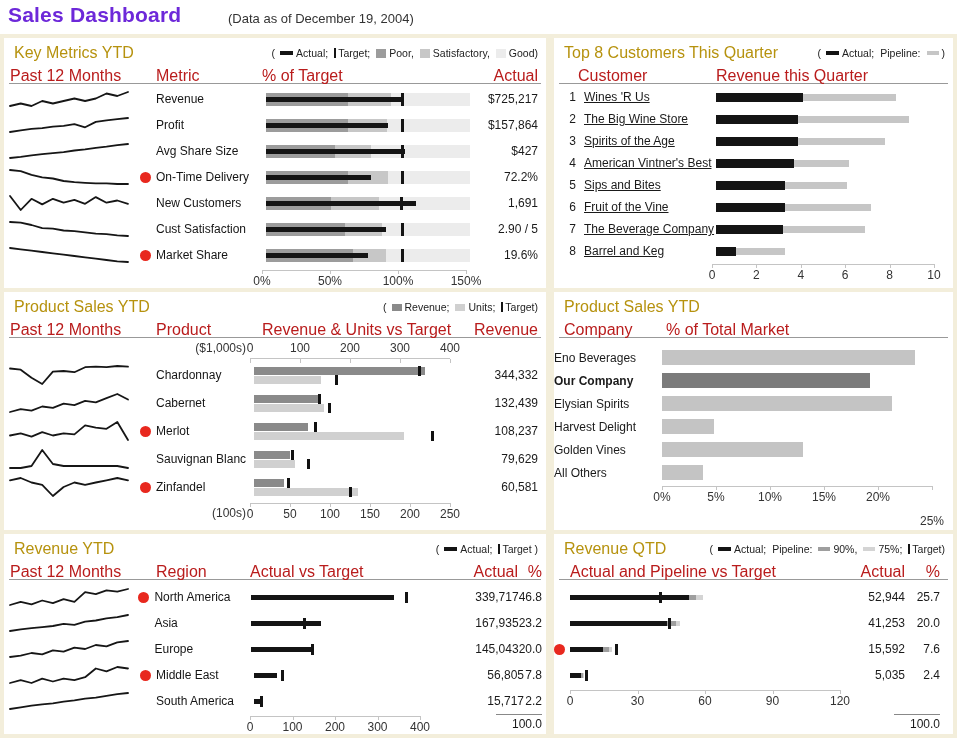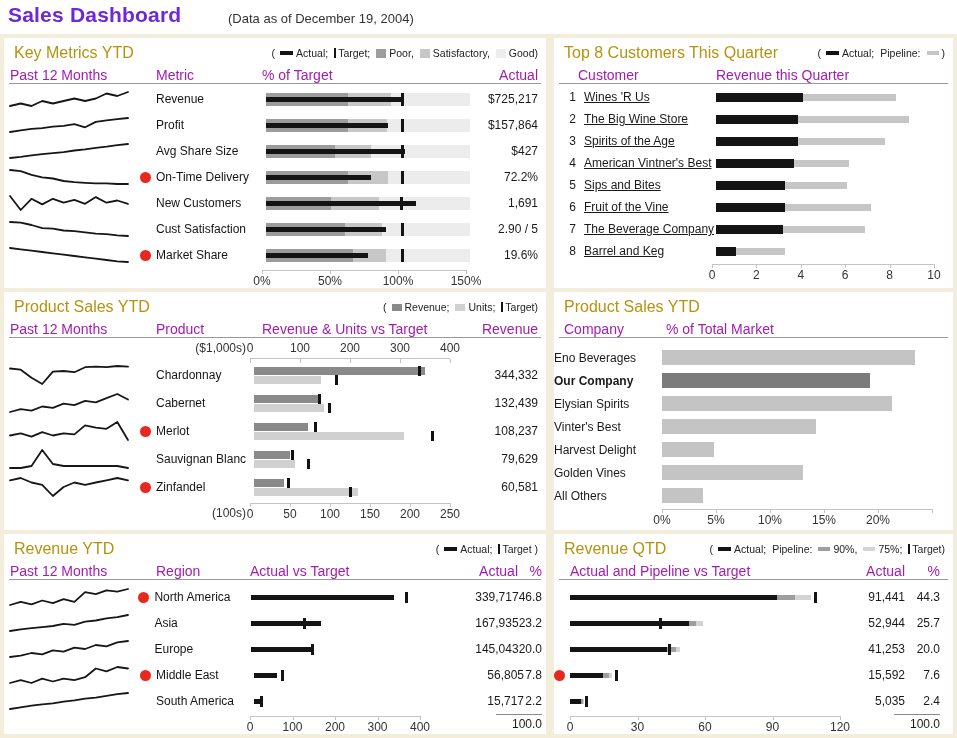--- a/index.html
+++ b/index.html
@@ -17,21 +17,21 @@
   .sw[data-kind=actual]{width:13px;height:4px;background:#141414;}
   .sw[data-kind=target]{width:2px;height:10px;background:#141414;margin-right:2px;}
   .sw[data-kind=poor]{width:10px;height:9px;background:#9C9C9C;}
   .sw[data-kind=sat]{width:10px;height:9px;background:#C7C7C7;}
   .sw[data-kind=good]{width:10px;height:9px;background:#ECECEC;}
   .sw[data-kind=pipe]{width:12px;height:4px;background:#C6C6C6;}
   .sw[data-kind=rev]{width:10px;height:7px;background:#8A8A8A;}
   .sw[data-kind=units]{width:10px;height:7px;background:#D0D0D0;}
   .sw[data-kind=p90]{width:12px;height:4px;background:#9E9E9E;}
   .sw[data-kind=p75]{width:12px;height:4px;background:#D4D4D4;}
-  .cols{position:relative;height:18px;margin-top:1px;font-size:14px;color:#a21caf;}
+  .cols{position:relative;height:18px;margin-top:1px;font-size:16px;color:#b91c1c;}
   .cols span{position:absolute;top:2px;white-space:nowrap;}
   .rule{height:1px;background:#999;margin:0 5px;}
   .rows{margin-top:2px;}
   .row{display:flex;align-items:center;}
   .sslot{width:126px;padding-left:4px;display:flex;align-items:center;}
   .dslot{width:22px;display:flex;justify-content:center;align-items:center;}
   .dot{width:11px;height:11px;border-radius:50%;background:#E8281E;}
   .rlabel{width:98px;font-size:12px;color:#151515;white-space:nowrap;}
   .rval{flex:1;text-align:right;font-size:12px;padding-right:8px;white-space:nowrap;}
   
@@ -596,26 +596,20 @@
           </div>
         </div>
 
         <div class="ms-row">
           <span class="mlabel" data-kind="normal">Elysian Spirits</span>
           <div class="mtrack">
             <div class="mbar" data-kind="normal" style="width: 85.2%;"></div>
           </div>
         </div>
 
-        <div class="ms-row">
-          <span class="mlabel" data-kind="normal">Vinter's Best</span>
-          <div class="mtrack">
-            <div class="mbar" data-kind="normal" style="width: 57.2%;"></div>
-          </div>
-        </div>
 
         <div class="ms-row">
           <span class="mlabel" data-kind="normal">Harvest Delight</span>
           <div class="mtrack">
             <div class="mbar" data-kind="normal" style="width: 19.2%;"></div>
           </div>
         </div>
 
         <div class="ms-row">
           <span class="mlabel" data-kind="normal">Golden Vines</span>
@@ -808,33 +802,20 @@
         </span>
     </div>
     <div class="cols">
       <span style="left:16px;">Actual and Pipeline vs Target</span>
       <span style="right:48px;">Actual</span>
       <span style="right:13px;">%</span>
     </div>
     <div class="rule"></div>
     <div class="rows" style="margin-top:4px;">
 
-        <div class="row qd-row">
-          <span class="q-dslot">
-            <span class="dot" style="visibility: hidden;"></span>
-          </span>
-          <div class="qtrack">
-            <div class="qbar" style="width: 76.6667%;"></div>
-            <div class="q90" style="left: 76.6667%; width: 6.66667%;"></div>
-            <div class="q75" style="left: 83.3333%; width: 5.83333%;"></div>
-            <div class="qtick" style="left: 90.8333%;"></div>
-          </div>
-          <span class="qact">91,441</span>
-          <span class="qpct">44.3</span>
-        </div>
 
         <div class="row qd-row">
           <span class="q-dslot">
             <span class="dot" style="visibility: hidden;"></span>
           </span>
           <div class="qtrack">
             <div class="qbar" style="width: 44.1667%;"></div>
             <div class="q90" style="left: 44.1667%; width: 2.5%;"></div>
             <div class="q75" style="left: 46.6667%; width: 2.5%;"></div>
             <div class="qtick" style="left: 33.3333%;"></div>

